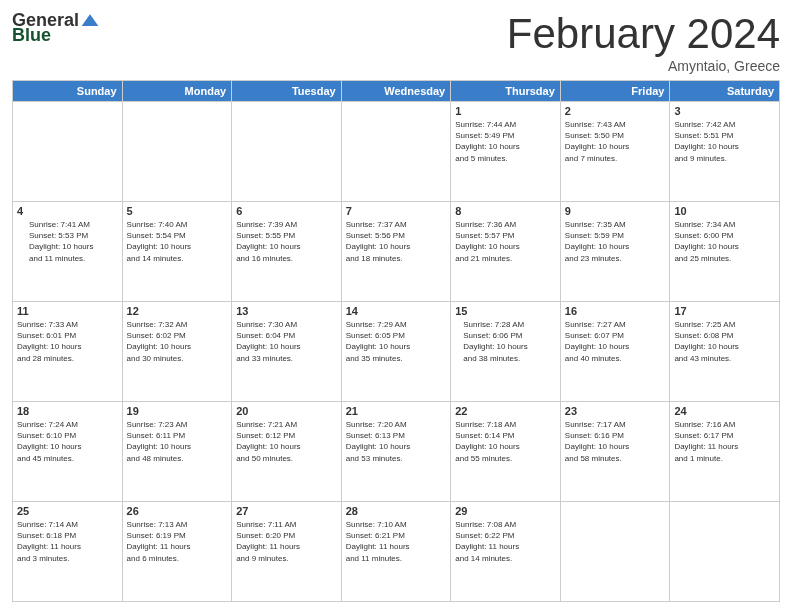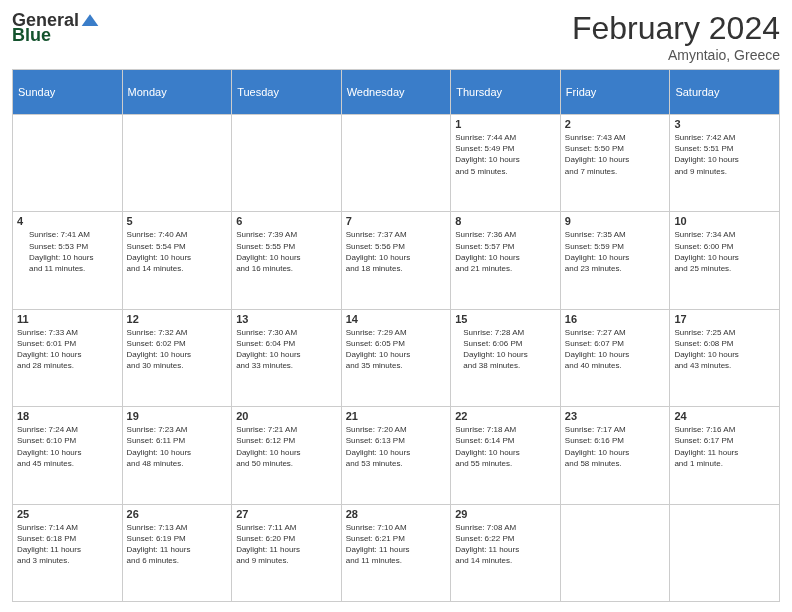--- a/index.html
+++ b/index.html
@@ -39,42 +39,42 @@
     }
     .logo-icon {
       width: 20px;
       height: 20px;
       margin-left: 1px;
     }
     .title-block {
       text-align: right;
     }
     .month-title {
-      font-size: 32px;
+      font-size: 42px;
       font-weight: normal;
       color: #333;
     }
     .location {
       font-size: 14px;
       color: #555;
     }
     .calendar {
       flex: 1;
       border-collapse: collapse;
       width: 100%;
       table-layout: fixed;
     }
     .calendar th {
       background-color: #3a7dc9;
       color: #fff;
       font-size: 11px;
-      font-weight: normal;
-      padding: 16px 5px;
+      font-weight: bold;
+      padding: 4px 5px;
       border: 1px solid #ccc;
-      text-align: left;
+      text-align: right;
     }
     .calendar td {
       border: 1px solid #ccc;
       vertical-align: top;
       padding: 3px 4px;
       font-size: 8.5px;
       color: #333;
       height: 88px;
       width: 113px;
     }

